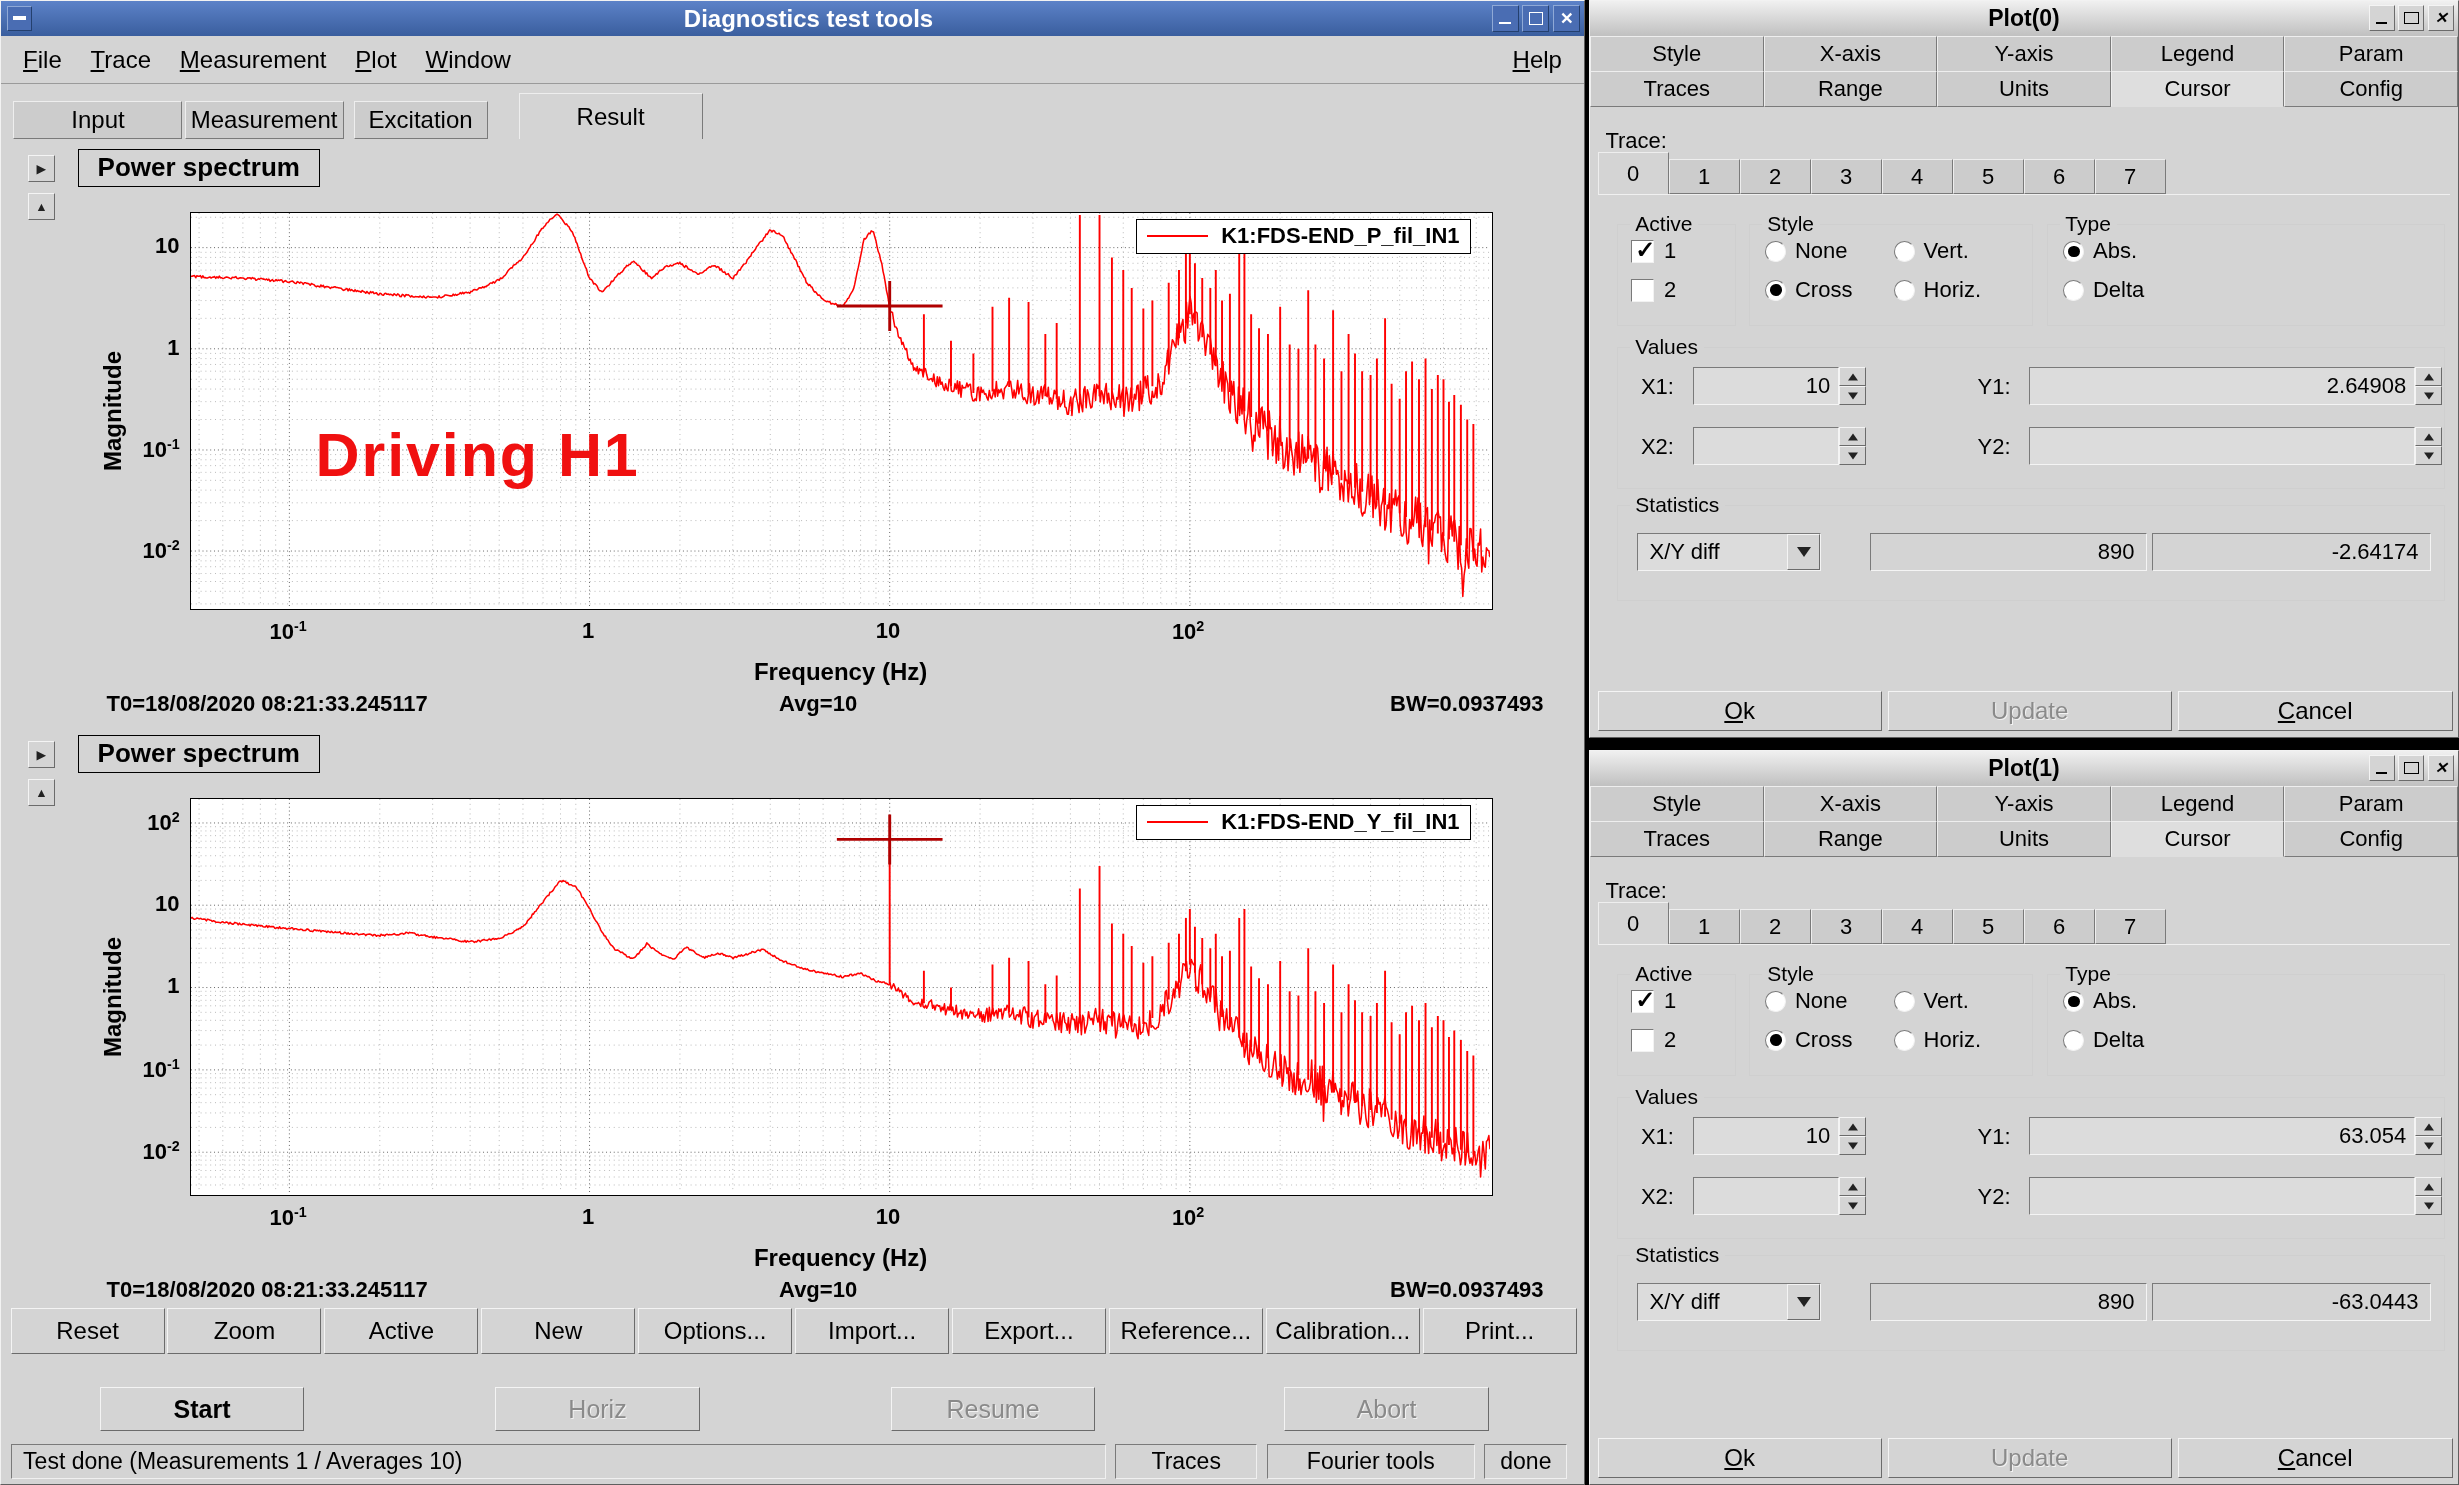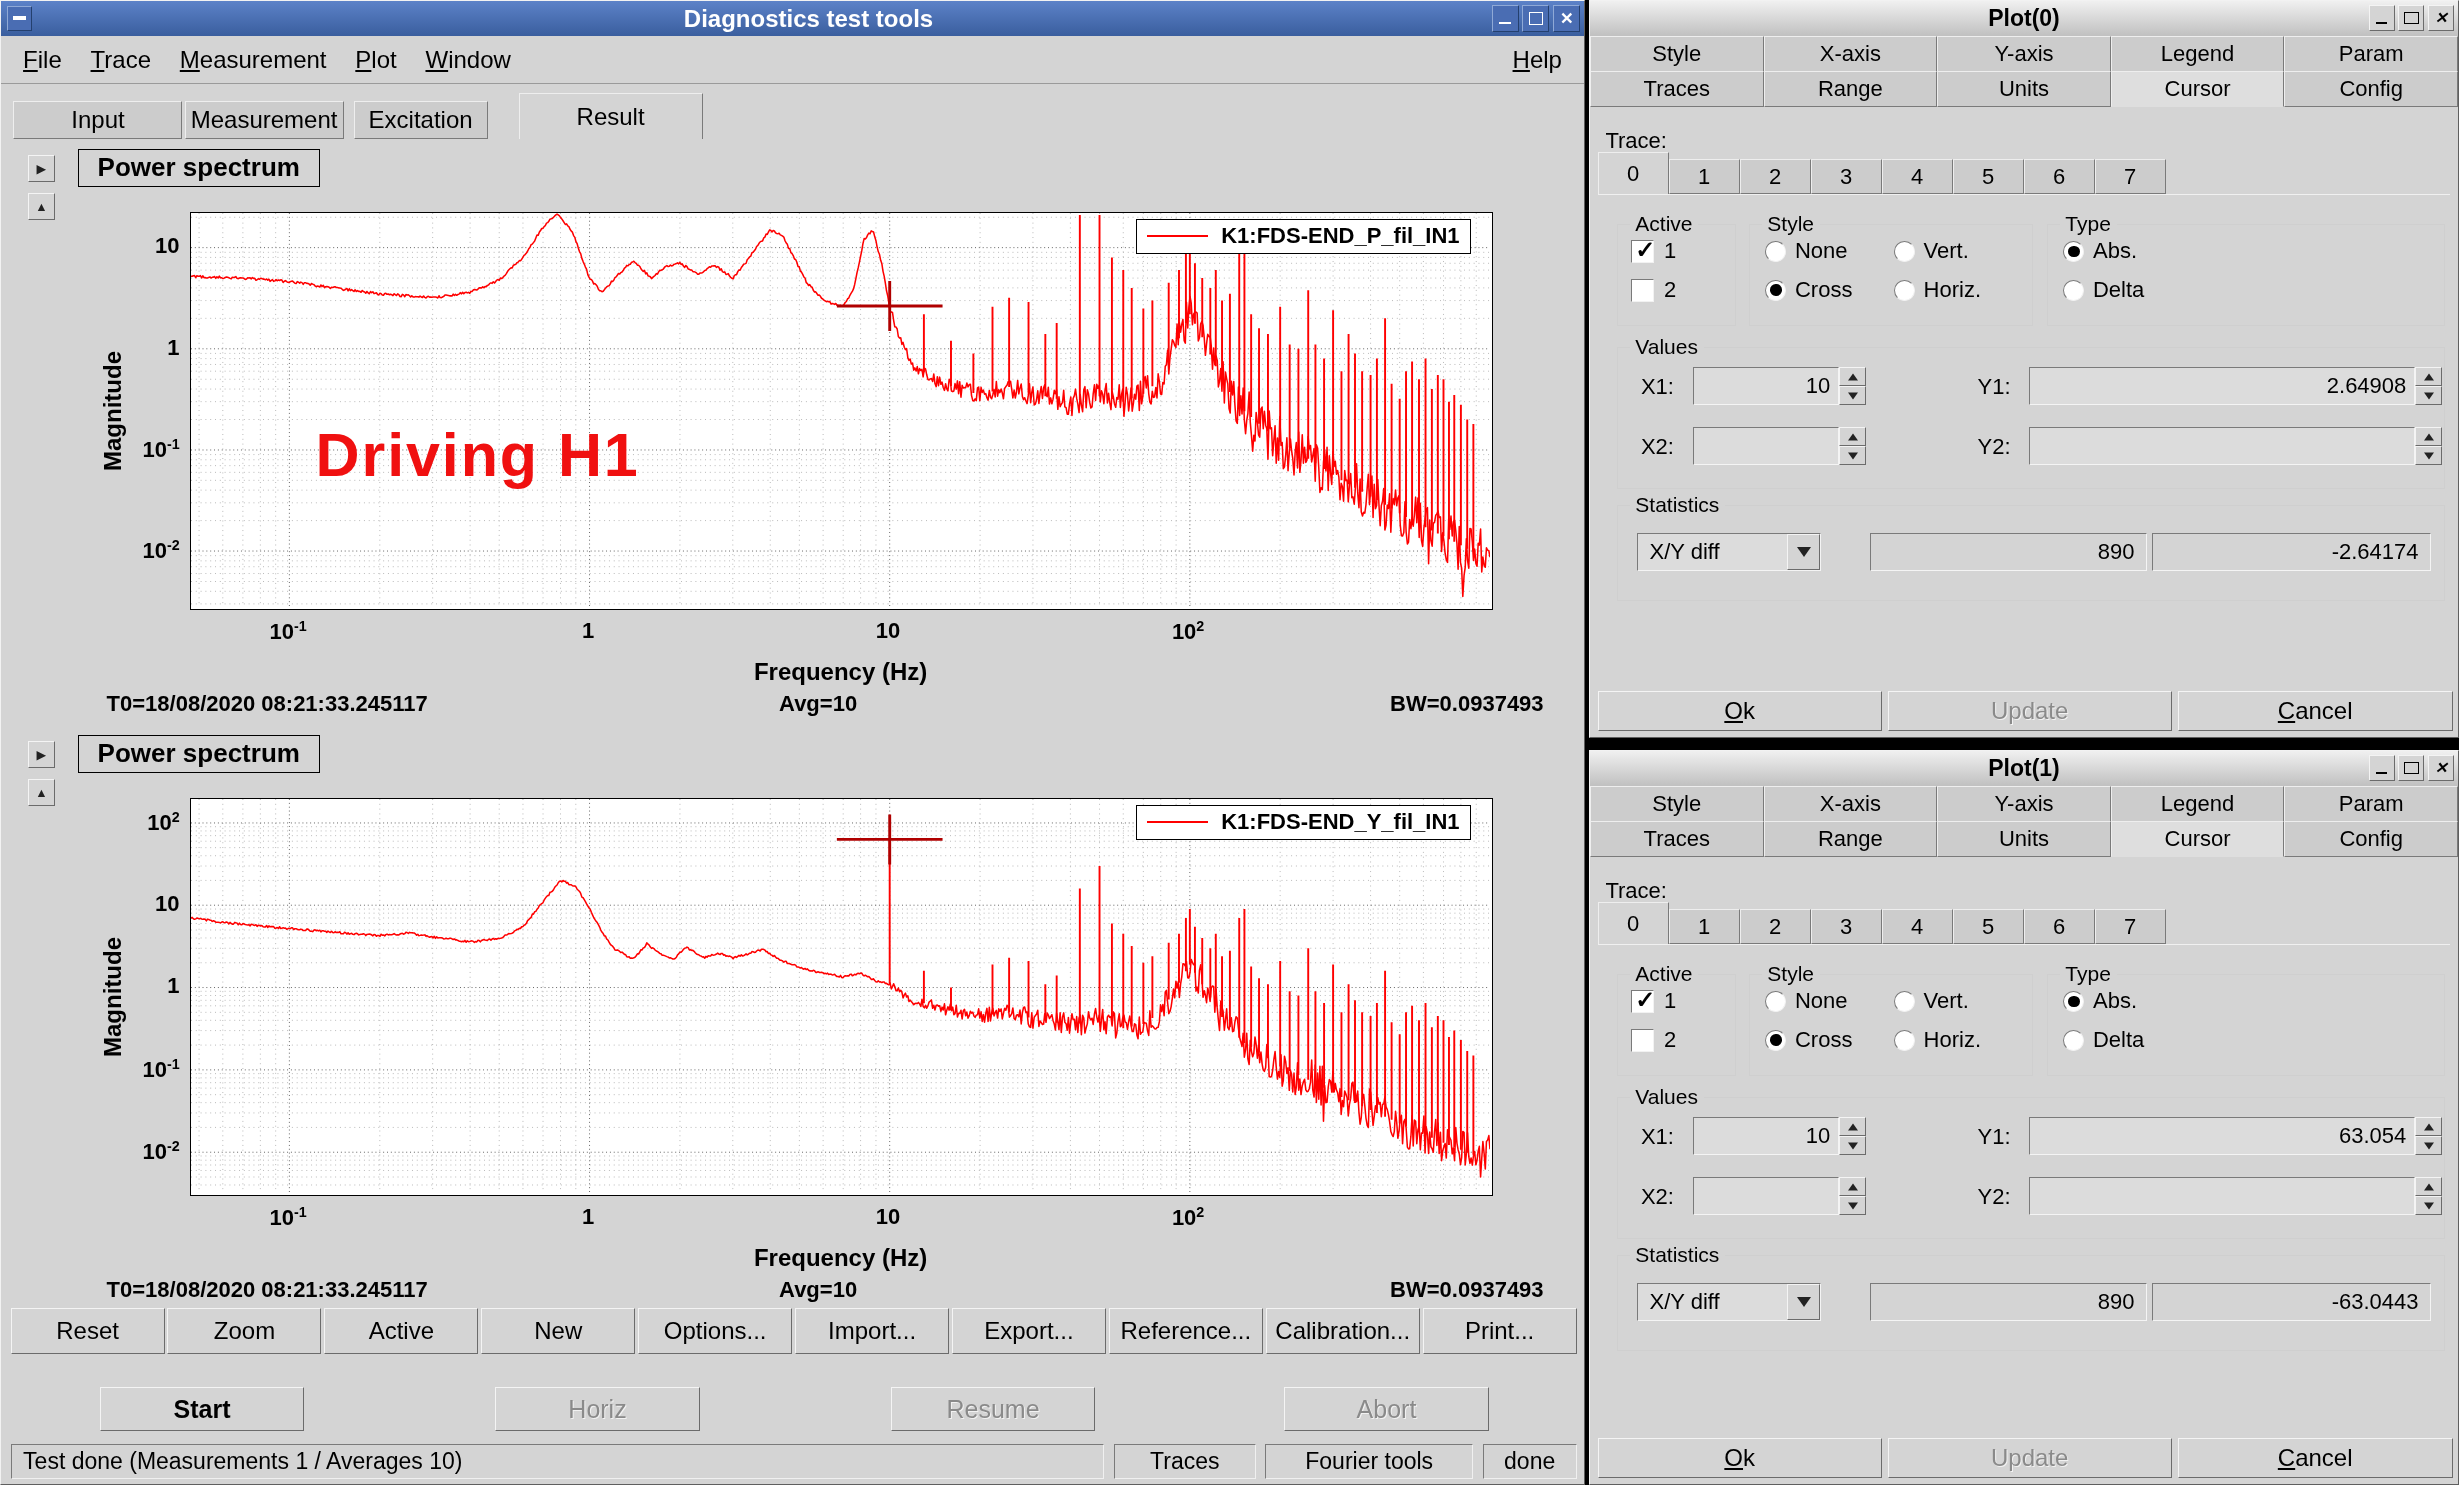--- a/index.html
+++ b/index.html
@@ -84,21 +84,21 @@
   #start-btn{left:99px;width:204px;font-weight:bold;}
   #pause-btn{left:494px;width:205px;}
   #resume-btn{left:890px;width:204px;}
   #abort-btn{left:1283px;width:205px;}
   .disabled{color:#8a8a8a;text-shadow:1px 1px 0 #f2f2f2;}
   .statusbar{position:absolute;top:1443px;left:9.6px;width:1566px;height:35px;display:flex;gap:9.6px;font-size:23px;}
   .sseg{border:1.9px solid;border-color:#7a7a7a #f0f0f0 #f0f0f0 #7a7a7a;display:flex;align-items:center;padding:0 11.5px;}
   .sseg-msg{width:1095px;}
   .sseg-repeat{width:142px;justify-content:center;}
   .sseg-fourier{width:208px;justify-content:center;}
-  .sseg-done{width:94px;justify-content:center;}
+  .sseg-done{width:83px;justify-content:center;}
 
   
   .dlg-titlebar{position:absolute;left:0;top:0;right:0;height:35px;background:linear-gradient(#f0f0f0,#c0c0c0);
     display:flex;align-items:center;justify-content:center;font-weight:bold;font-size:23px;}
   .dlg-btns{position:absolute;right:3.8px;top:3.8px;display:flex;gap:3.8px;}
   .dlg-btn{width:26px;height:26px;background:#d4d4d4;border:1.9px solid;border-color:#f4f4f4 #6b6b6b #6b6b6b #f4f4f4;
     color:#000;display:flex;align-items:center;justify-content:center;font-size:15.4px;font-weight:bold;}
   .dlg-tabs{position:absolute;left:0;right:0;display:flex;height:36px;}
   .dlg-tabs.r1{top:35px;}
   .dlg-tabs.r2{top:70px;}

